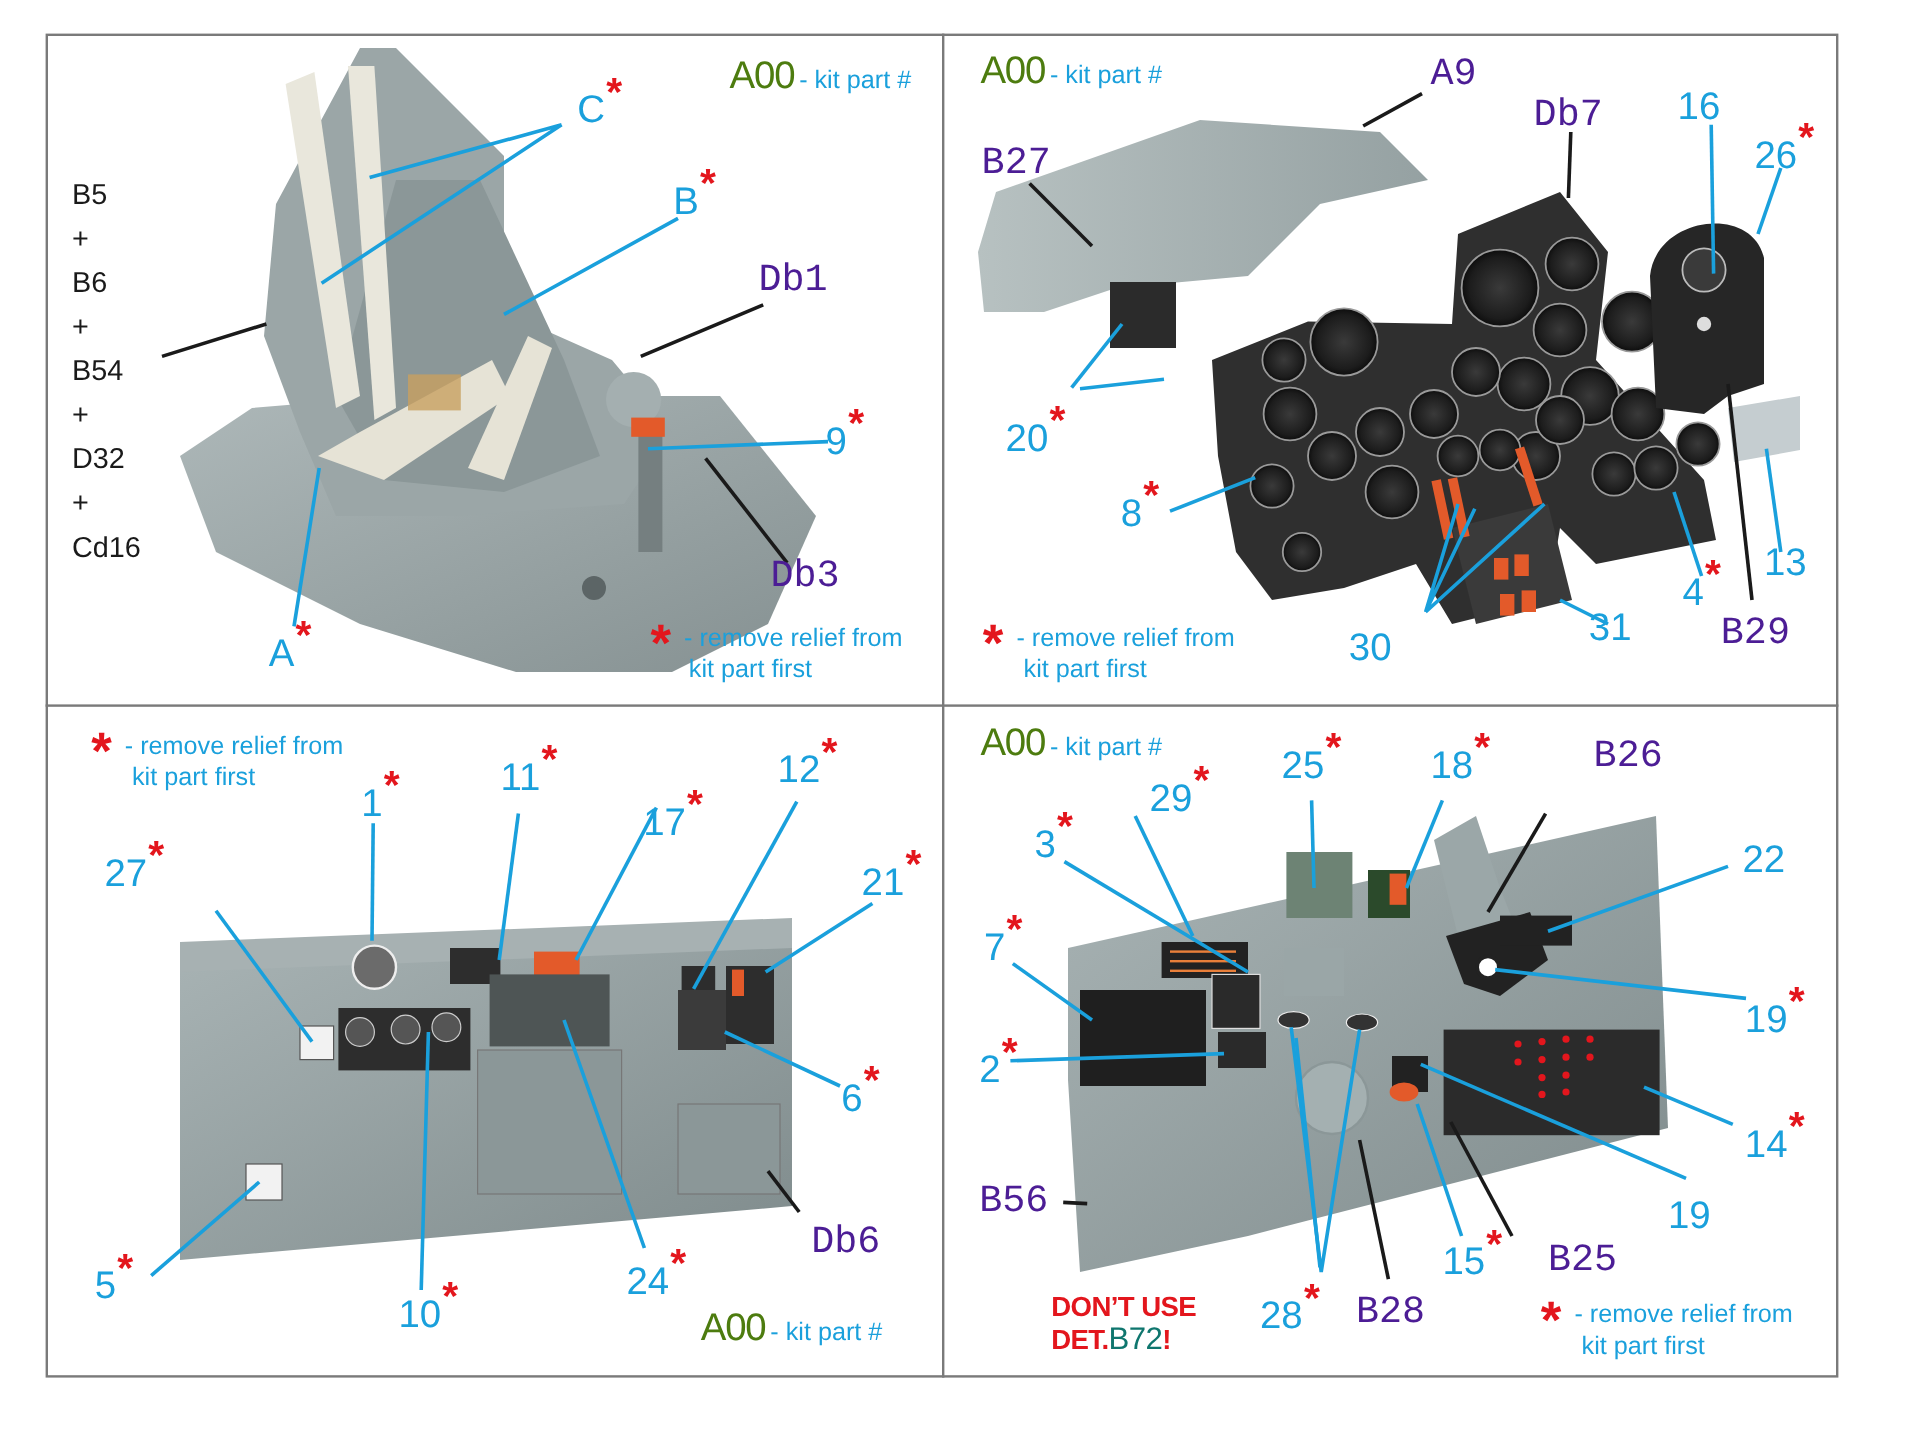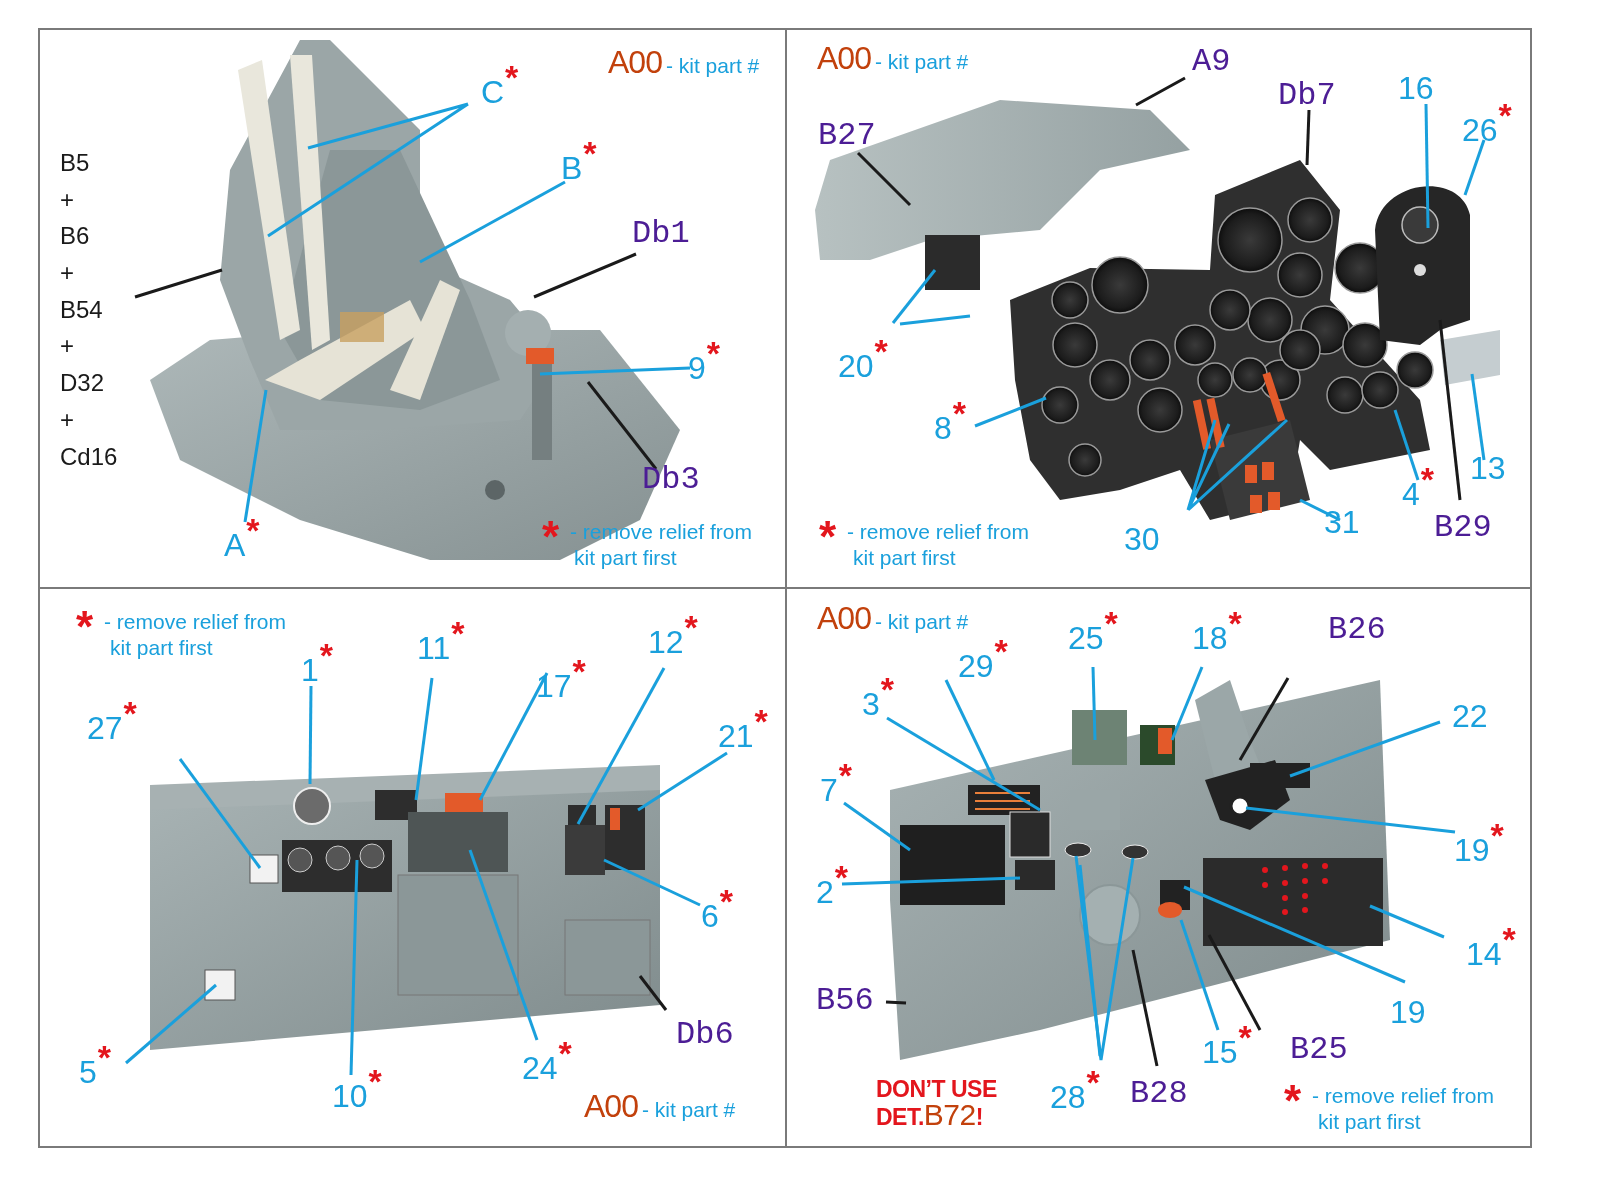--- a/index.html
+++ b/index.html
@@ -8,29 +8,29 @@
   .frame { position:absolute; left:38px; top:28px; width:1494px; height:1120px;
            border:2px solid #7a7a7a; box-sizing:border-box; background:#fff; }
   .vdiv { position:absolute; left:785px; top:28px; width:2px; height:1120px; background:#7a7a7a; }
   .hdiv { position:absolute; left:38px; top:587px; width:1494px; height:2px; background:#7a7a7a; }
   .art { position:absolute; left:0; top:0; width:1600px; height:1200px; }
   .lbl { position:absolute; line-height:1; white-space:nowrap; font-size:32px; }
   .blue { color:#1aa0dc; }
   .black { color:#4c1d95;font-family:Liberation Mono, monospace; }
   .star { color:#e3161d; font-size:34px; position:relative; top:-14px; margin-left:1px; font-weight:bold; }
   .kit { position:absolute; white-space:nowrap; line-height:1; }
-  .kit .code { font-size:32px; color:#c2410c; letter-spacing:-1px; }
+  .kit .code { font-size:32px; color:#4d7c0f; letter-spacing:-1px; }
   .kit .desc { font-size:21px; color:#1aa0dc; margin-left:4px; }
   .note { position:absolute; color:#1aa0dc; font-size:21px; line-height:26px; white-space:nowrap; }
   .note .bigstar { color:#e3161d; font-size:44px; font-weight:bold; position:absolute; left:-28px; top:-4px; line-height:44px; }
   .note .l2 { display:block; padding-left:12px; }
   .stack { position:absolute; left:60px; top:145px; font-size:24px; color:#1a1a1a; line-height:36.7px; }
   .stack div { height:36.7px; }
   .warn { position:absolute; left:876px; top:1076px; line-height:26px; color:#e3161d; font-weight:bold; font-size:23px; letter-spacing:-0.5px; }
-  .warn .b72 { color:#c2410c; font-weight:normal; font-size:30px; }
+  .warn .b72 { color:#0f766e; font-weight:normal; font-size:26px; }
 </style>
 </head>
 <body>
 
 <div class="frame"></div>
 <div class="vdiv"></div>
 <div class="hdiv"></div>
 
 <svg class="art" viewBox="0 0 1600 1200">
   <defs>
@@ -310,21 +310,21 @@
   </div>
   <div class="lbl blue" style="left:958px;top:648px;"><span>29</span><span class="star">*</span></div>
   <div class="lbl blue" style="left:1068px;top:620px;"><span>25</span><span class="star">*</span></div>
   <div class="lbl blue" style="left:1192px;top:620px;"><span>18</span><span class="star">*</span></div>
   <div class="lbl black" style="left:1328px;top:614px;">B26</div>
   <div class="lbl blue" style="left:862px;top:686px;"><span>3</span><span class="star">*</span></div>
   <div class="lbl blue" style="left:1452px;top:700px;">22</div>
   <div class="lbl blue" style="left:820px;top:772px;"><span>7</span><span class="star">*</span></div>
   <div class="lbl blue" style="left:1454px;top:832px;"><span>19</span><span class="star">*</span></div>
   <div class="lbl blue" style="left:816px;top:874px;"><span>2</span><span class="star">*</span></div>
-  <div class="lbl blue" style="left:1454px;top:936px;margin-left:12px;"><span>14</span><span class="star">*</span></div>
+  <div class="lbl blue" style="left:1454px;top:936px;"><span>14</span><span class="star">*</span></div>
   <div class="lbl blue" style="left:1390px;top:996px;">19</div>
   <div class="lbl black" style="left:816px;top:985px;">B56</div>
   <div class="lbl black" style="left:1290px;top:1034px;">B25</div>
   <div class="lbl blue" style="left:1202px;top:1034px;"><span>15</span><span class="star">*</span></div>
   <div class="lbl blue" style="left:1050px;top:1079px;"><span>28</span><span class="star">*</span></div>
   <div class="lbl black" style="left:1130px;top:1078px;">B28</div>
   <div class="warn">
     <div>DON’T USE</div>
     <div><span>DET.</span><span class="b72">B72</span><span>!</span></div>
   </div>

